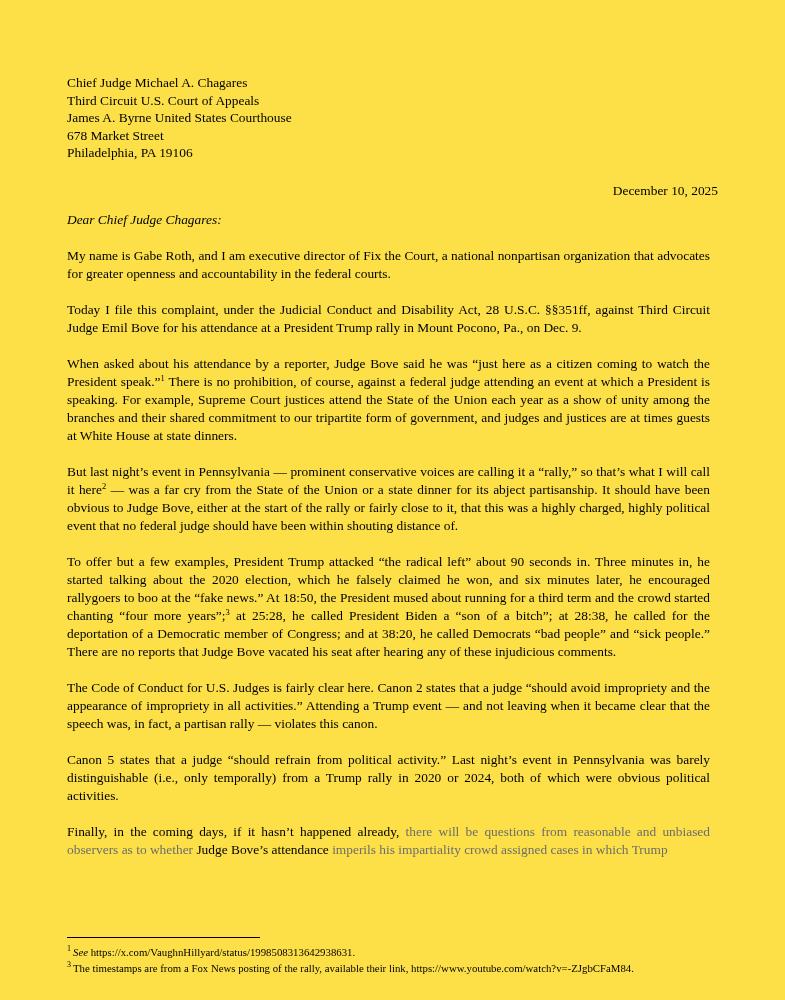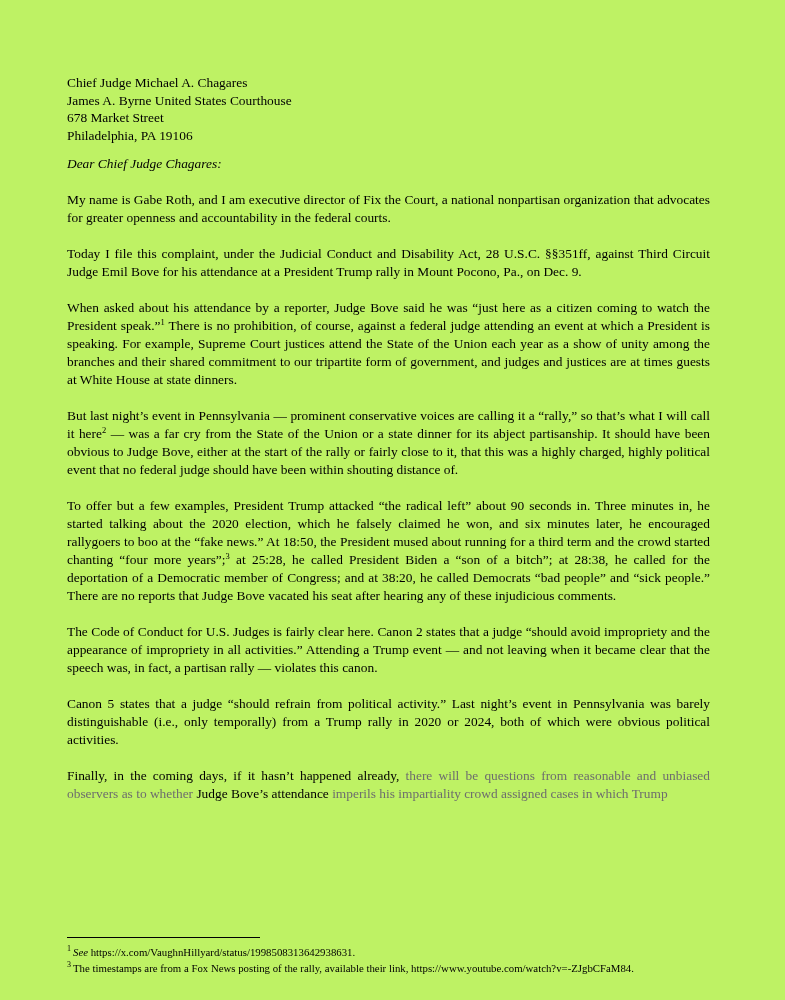--- a/index.html
+++ b/index.html
@@ -4,21 +4,21 @@
 <style>
   html, body {
     margin: 0;
     padding: 0;
     background: #ffffff;
   }
   .page {
     position: relative;
     width: 785px;
     height: 1000px;
-    background: #bef264;
+    background: #fde047;
     box-sizing: border-box;
     padding: 74px 67px 0 67px;
     font-family: "Liberation Serif", "DejaVu Serif", serif;
     font-size: 13.4px;
     color: #000000;
     overflow: hidden;
   }
   .address-block div {
     line-height: 17.5px;
     white-space: nowrap;
@@ -71,25 +71,27 @@
     margin-top: 32px;
   }
 </style>
 </head>
 <body>
 
 <div class="page">
 
   <div class="address-block">
     <div>Chief Judge Michael A. Chagares</div>
+    <div>Third Circuit U.S. Court of Appeals</div>
     <div>James A. Byrne United States Courthouse</div>
     <div>678 Market Street</div>
     <div>Philadelphia, PA 19106</div>
   </div>
 
+  <div class="date-line">December 10, 2025</div>
 
   <div class="salutation">Dear Chief Judge Chagares:</div>
 
   <p class="para"><span>My name is Gabe Roth, and I am executive director of Fix the Court, a national nonpartisan organization that advocates for greater openness and accountability in the federal courts.</span></p>
 
   <p class="para"><span>Today I file this complaint, under the Judicial Conduct and Disability Act, 28 U.S.C. §§351ff, against Third Circuit Judge Emil Bove for his attendance at a President Trump rally in Mount Pocono, Pa., on Dec. 9.</span></p>
 
   <p class="para"><span>When asked about his attendance by a reporter, Judge Bove said he was “just here as a citizen coming to watch the President speak.”</span><sup class="fnref">1</sup><span> There is no prohibition, of course, against a federal judge attending an event at which a President is speaking. For example, Supreme Court justices attend the State of the Union each year as a show of unity among the branches and their shared commitment to our tripartite form of government, and judges and justices are at times guests at White House at state dinners.</span></p>
 
   <p class="para"><span>But last night’s event in Pennsylvania — prominent conservative voices are calling it a “rally,” so that’s what I will call it here</span><sup class="fnref">2</sup><span> — was a far cry from the State of the Union or a state dinner for its abject partisanship. It should have been obvious to Judge Bove, either at the start of the rally or fairly close to it, that this was a highly charged, highly political event that no federal judge should have been within shouting distance of.</span></p>

